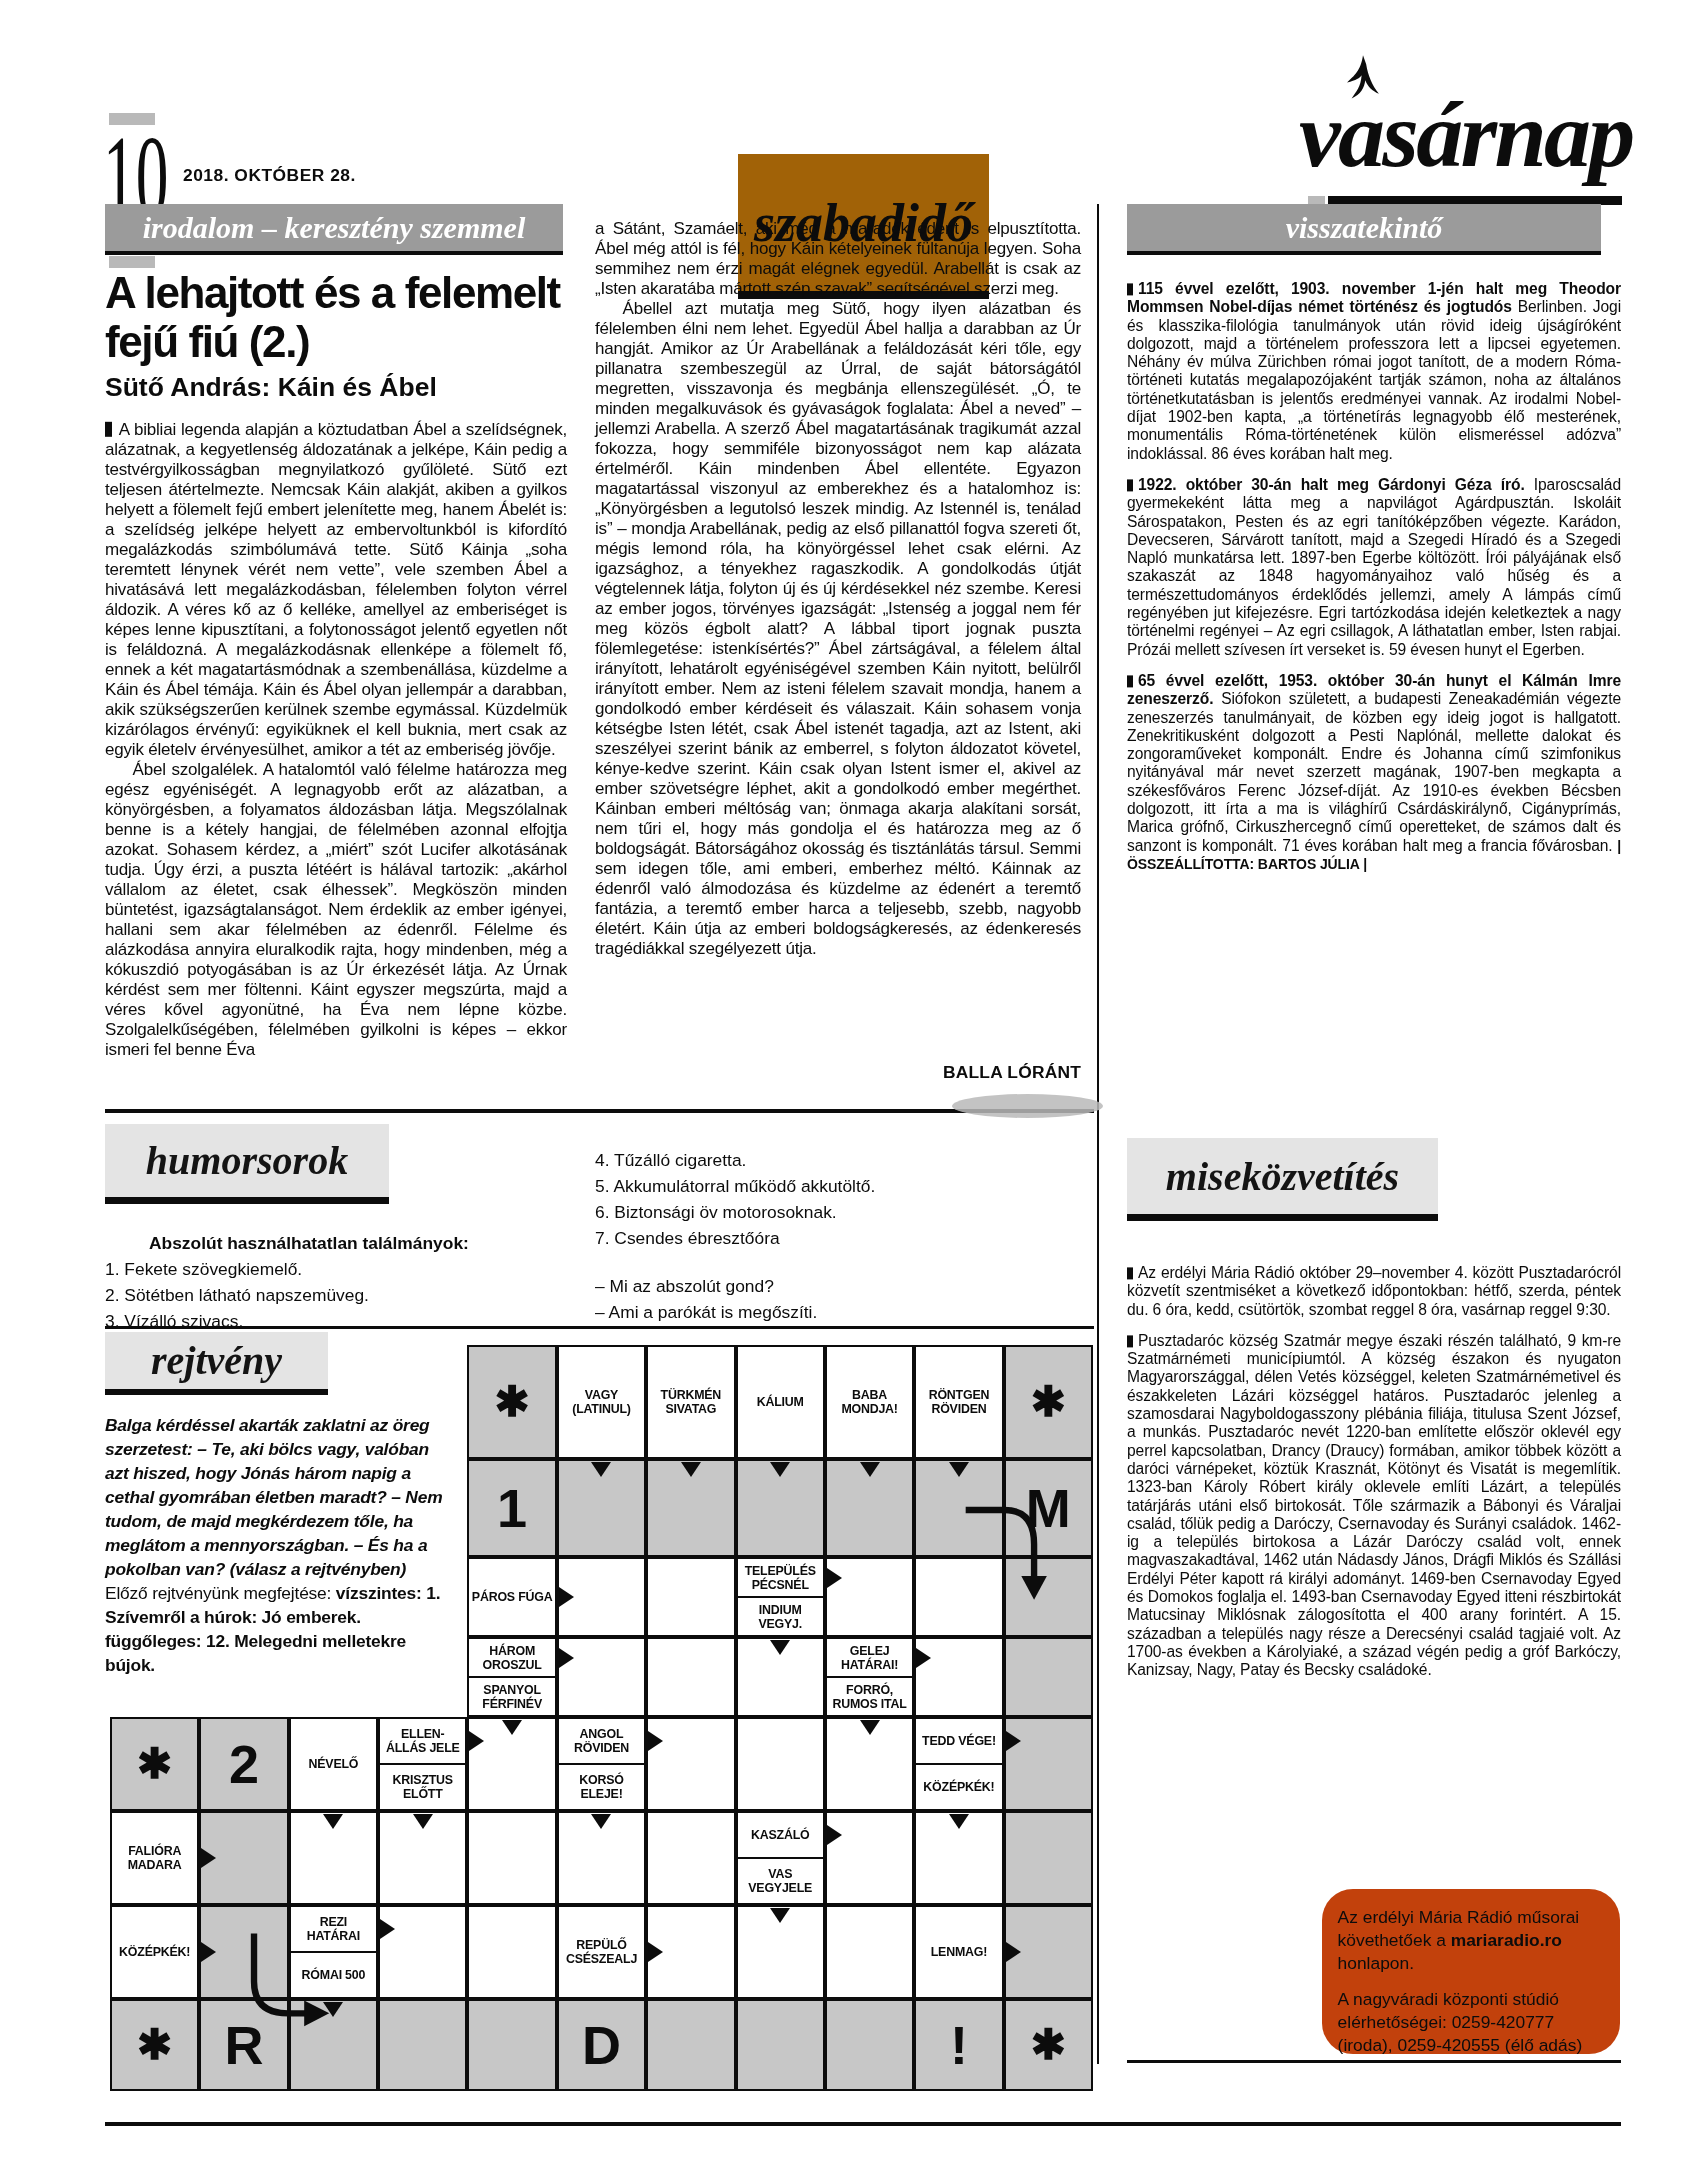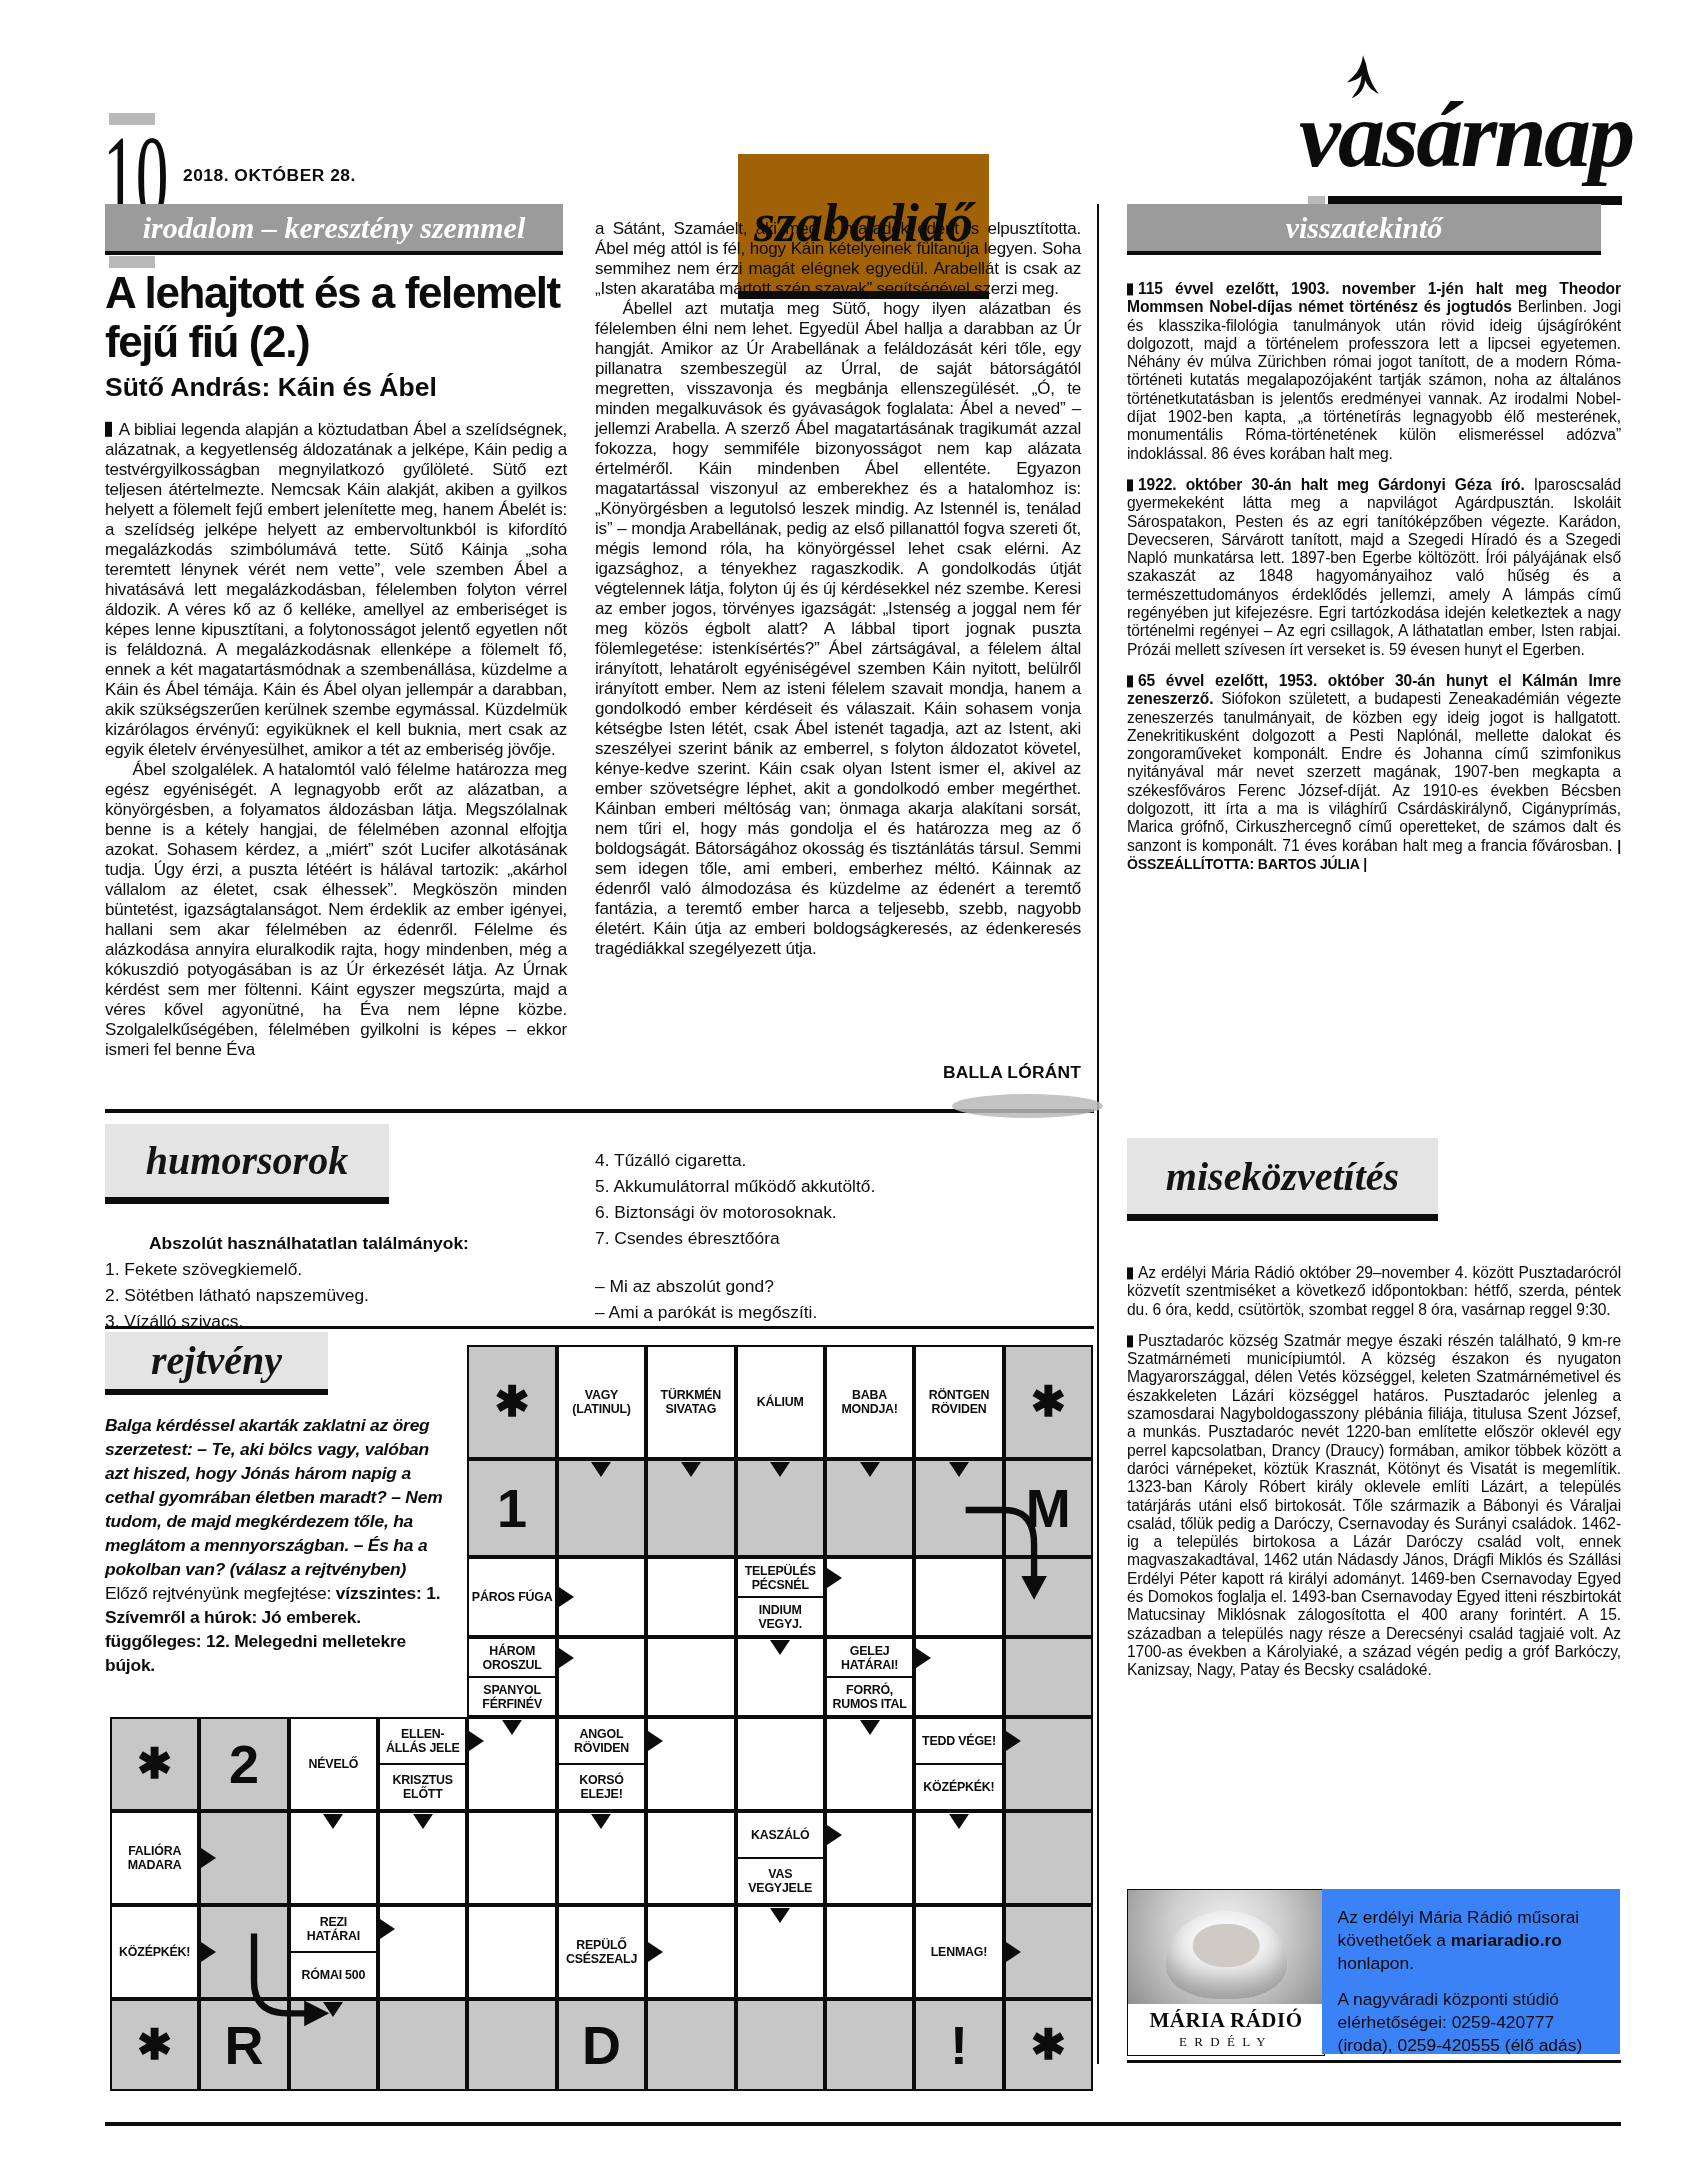--- a/index.html
+++ b/index.html
@@ -50,21 +50,21 @@
   .cwc .clue{font-weight:bold;font-size:12.4px;line-height:14px;text-align:center;padding:1.8px;letter-spacing:-0.2px;}
   .cwc.tc2{flex-direction:column;align-items:stretch;padding:0;}
   .cwc .sub{position:relative;flex:1;display:flex;align-items:center;justify-content:center;
             font-weight:bold;font-size:12.4px;line-height:14px;text-align:center;padding:0.9px;letter-spacing:-0.2px;}
   .cwc .sub.subt{border-bottom:2.3px solid #0c0c0c;}
   .arR{position:absolute;right:-19px;top:50%;transform:translateY(-50%);width:0;height:0;z-index:10;
        border-top:10px solid transparent;border-bottom:10px solid transparent;border-left:15.6px solid #0c0c0c;}
   .arD{position:absolute;top:0.9px;left:50%;transform:translateX(-50%);width:0;height:0;z-index:10;
        border-left:10px solid transparent;border-right:10px solid transparent;border-top:15.6px solid #0c0c0c;}
   
-  .radiobox-text{background:#3b82f6;font-size:17.4px;line-height:23px;padding:17.4px 15.6px;}
+  .radiobox-text{background:#c2410c;font-size:17.4px;line-height:23px;padding:17.4px 15.6px;border-radius:31px;}
   .radiobox-text b{font-weight:bold;}
   .logo-frame{border:1.8px solid #0c0c0c;background:#fff;display:flex;flex-direction:column;}
   .logo-photo{flex:1;background:radial-gradient(circle at 50% 35%,#f2f2f2 0%,#cfcfcf 45%,#8f8f8f 100%);position:relative;overflow:hidden;}
   .veil{position:absolute;left:50%;top:18%;transform:translateX(-50%);width:62%;height:78%;
         background:#f6f6f6;border-radius:50% 50% 42% 42%/60% 60% 38% 38%;box-shadow:inset 0 -18.3px 27.5px #9a9a9a;}
   .face{position:absolute;left:50%;top:30%;transform:translateX(-50%);width:34%;height:38%;
         background:#cfcac4;border-radius:50%/55%;}
   .logo-words{background:#fff;text-align:center;padding:3.7px 0 4.6px 0;}
   .logo-words .lm{font-family:"Liberation Serif",serif;font-weight:bold;font-size:21px;letter-spacing:0.5px;}
   .logo-words .ls{font-family:"Liberation Serif",serif;font-size:13px;letter-spacing:7.3px;margin-top:1.8px;}
@@ -151,30 +151,20 @@
 
   <div class="abs hdrlight" style="left:1127px;top:1138px;width:311px;height:76px;">
     <span>miseközvetítés</span>
   </div>
   <div class="abs blackbar" style="left:1127px;top:1214px;width:311px;height:7.3px;"></div>
   <div class="abs body34" style="left:1127px;top:1264px;width:494px;">
     <p><span class="mark sm"></span><span>Az erdélyi Mária Rádió október 29–november 4. között Pusztadarócról közvetít szentmiséket a következő időpontokban: hétfő, szerda, péntek du. 6 óra, kedd, csütörtök, szombat reggel 8 óra, vasárnap reggel 9:30.</span></p>
     <p><span class="mark sm"></span><span>Pusztadaróc község Szatmár megye északi részén található, 9 km-re Szatmárnémeti municípiumtól. A község északon és nyugaton Magyarországgal, délen Vetés községgel, keleten Szatmárnémetivel és északkeleten Lázári községgel határos. Pusztadaróc jelenleg a szamosdarai Nagyboldogasszony plébánia filiája, titulusa Szent József, a munkás. Pusztadaróc nevét 1220-ban említette először oklevél egy perrel kapcsolatban, Drancy (Draucy) formában, amikor többek között a daróci várnépeket, köztük Krasznát, Kötönyt és Visatát is megemlítik. 1323-ban Károly Róbert király oklevele említi Lázárt, a település tatárjárás utáni első birtokosát. Tőle származik a Bábonyi és Váraljai család, tőlük pedig a Daróczy, Csernavoday és Surányi családok. 1462-ig a település birtokosa a Lázár Daróczy család volt, ennek magvaszakadtával, 1462 után Nádasdy János, Drágfi Miklós és Szállási Erdélyi Péter kapott rá királyi adományt. 1469-ben Csernavoday Egyed és Domokos foglalja el. 1493-ban Csernavoday Egyed itteni részbirtokát Matucsinay Miklósnak zálogosította el 400 arany forintért. A 15. században a település nagy része a Derecsényi család tagjaié volt. Az 1700-as években a Károlyiaké, a század végén pedig a gróf Barkóczy, Kanizsay, Nagy, Patay és Becsky családoké.</span></p>
   </div>
 
-  <div class="abs logo-frame" style="left:1127px;top:1889px;width:196px;height:165px;">
-    <div class="logo-photo">
-      <div class="veil"></div>
-      <div class="face"></div>
-    </div>
-    <div class="logo-words">
-      <div class="lm">MÁRIA RÁDIÓ</div>
-      <div class="ls">ERDÉLY</div>
-    </div>
-  </div>
   <div class="abs radiobox-text" style="left:1322px;top:1889px;width:267px;height:130px;">
     <span>Az erdélyi Mária Rádió műsorai követhetőek a </span><b>mariaradio.ro</b><span> honlapon.</span>
     <div style="height:13px;"></div>
     <span>A nagyváradi központi stúdió elérhetőségei: 0259-420777 (iroda), 0259-420555 (élő adás)</span>
   </div>
 
   <div class="abs hdrlight" style="left:105px;top:1332px;width:223px;height:57px;">
     <span>rejtvény</span>
   </div>
   <div class="abs blackbar" style="left:105px;top:1389px;width:223px;height:6.4px;"></div>

